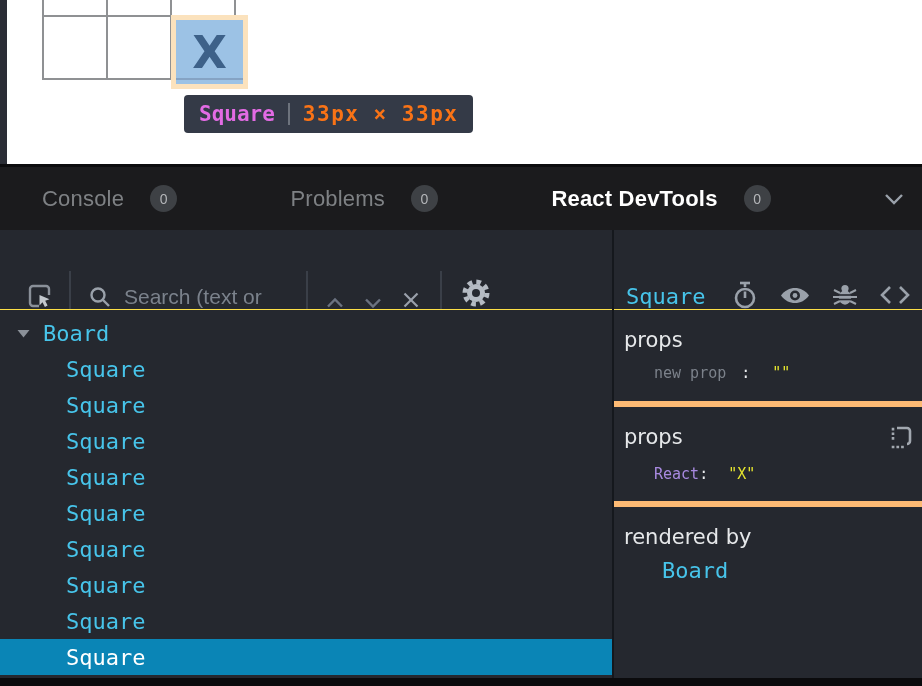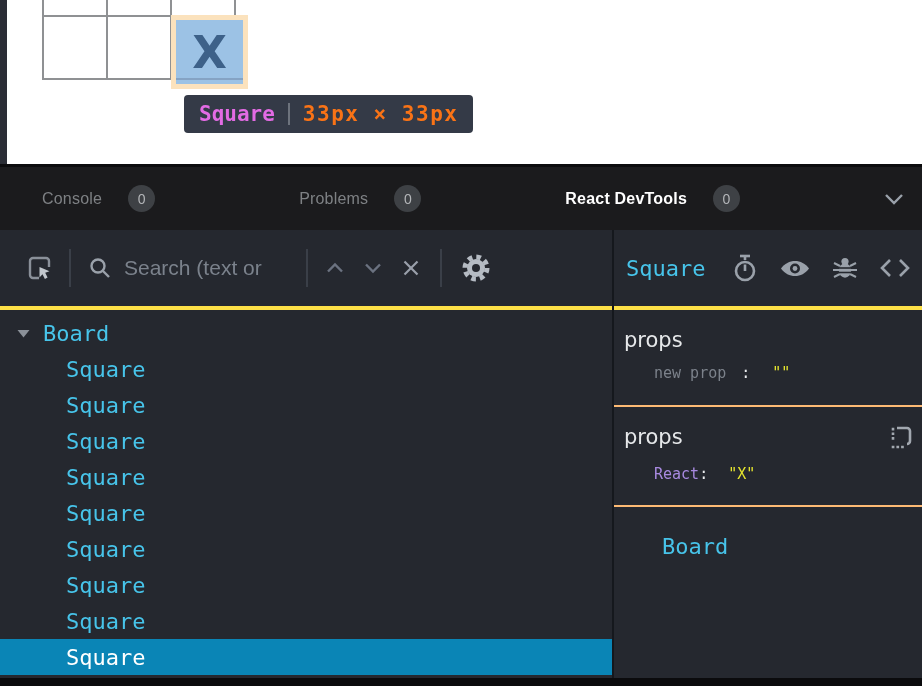--- a/index.html
+++ b/index.html
@@ -33,33 +33,33 @@
 
   
   .tab-bar {
     position:absolute; left:0; top:164px; width:922px; height:66px;
     background:#1b1b1d; border-top:3px solid #0c0c0e;
     display:flex; align-items:center; justify-content:space-between;
     padding:0 18px 0 42px;
   }
   .tabs { display:contents; }
   .tab { display:flex; align-items:center; gap:26px; cursor:pointer; }
-  .tab-label { font-size:16px; color:#7e8184; letter-spacing:.2px; }
+  .tab-label { font-size:22px; color:#7e8184; letter-spacing:.2px; }
   .tab.active .tab-label { color:#ffffff; font-weight:bold; }
   .tab-badge {
     width:27px; height:27px; border-radius:50%; background:#3e4145; color:#b4b6b9;
     font-size:14px; display:flex; align-items:center; justify-content:center;
   }
   .tab-chevron { display:flex; align-items:center; color:#dfe1e4; }
 
   
   .devtools { position:absolute; left:0; top:230px; width:922px; height:448px; display:flex; background:#25282f; color:#e6e8ea; }
   .left-panel  { width:614px; flex:none; display:flex; flex-direction:column; border-right:2px solid #15181d; }
   .right-panel { flex:1; display:flex; flex-direction:column; }
-  .toolbar { height:80px; flex:none; border-bottom:4px solid #fde047; display:flex; align-items:center; }
+  .toolbar { height:80px; flex:none; border-bottom:1px solid #fde047; display:flex; align-items:flex-end; }
   .tb-sep { width:2px; height:38px; background:#3a3f48; flex:none; }
   .icon-btn { display:flex; align-items:center; justify-content:center; color:#9aa1aa; cursor:pointer; flex:none; background:none; border:none; padding:0; }
   .muted { color:#6b7280; }
   .btn-inspect { margin-left:27px; color:#8a9099; }
   .sep-1 { margin-left:16px; }
   .btn-search-icon { margin-left:17px; cursor:default; }
   .search-input {
     margin-left:12px; width:182px; border:none; outline:none; background:transparent;
     font-family:"Liberation Sans", sans-serif; font-size:21px; color:#c8cbd0;
   }
@@ -79,21 +79,21 @@
   .tree-row.child { padding-left:66px; }
   .tree-label { color:#47c4ea; white-space:pre; }
   .tree-row.selected { background:#0a85b6; }
   .tree-row.selected .tree-label { color:#ffffff; }
 
   
   .comp-title { margin-left:12px; font-family:"DejaVu Sans Mono", monospace; font-size:22px; color:#47c4ea; }
   .rt-icons { margin-left:auto; margin-right:12px; display:flex; align-items:center; gap:22px; }
 
   
-  .section { position:relative; flex:none; border-bottom:2px solid #fdba74; padding:18px 12px 0 10px; }
+  .section { position:relative; flex:none; border-bottom:6px solid #fdba74; padding:18px 12px 0 10px; }
   .sec-props { height:97px; }
   .sec-hooks { height:100px; }
   .sec-rendered { flex:1; border-bottom:none; }
   .section-title { font-family:"DejaVu Sans", sans-serif; font-size:21px; color:#e6e8ea; }
   .kv-row { display:flex; align-items:baseline; margin-top:12px; padding-left:30px; font-family:"DejaVu Sans Mono", monospace; font-size:15px; white-space:pre; }
   .sec-hooks .kv-row { margin-top:16px; }
   .kv-name-muted { color:#7c828b; cursor:text; }
   .kv-name-hook { color:#a88ae0; }
   .kv-colon { color:#eceef0; }
   .props-colon { margin-left:15px; }
@@ -326,20 +326,21 @@
             </g>
           </svg>
         </span>
         <div class="kv-row">
           <span class="kv-name-hook">React</span><span class="kv-colon">:</span>
           <span class="kv-value hook-value">"X"</span>
         </div>
       </div>
 
       <div class="section sec-rendered">
+        <div class="section-title">rendered by</div>
         <div class="owner-row">
           <span class="owner-link">Board</span>
         </div>
       </div>
     </div>
   </section>
 
   <div class="bottom-strip"></div>
 </div>
 

